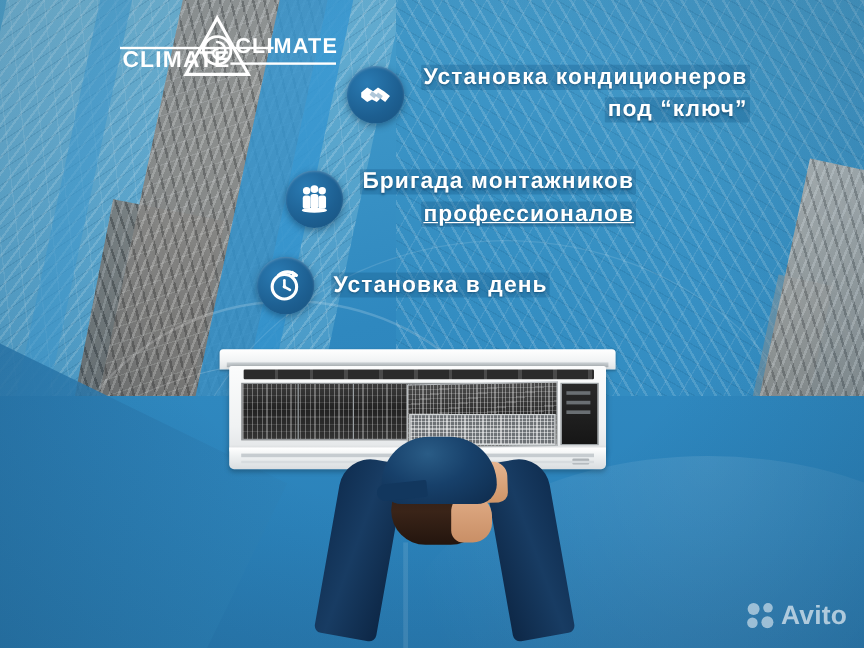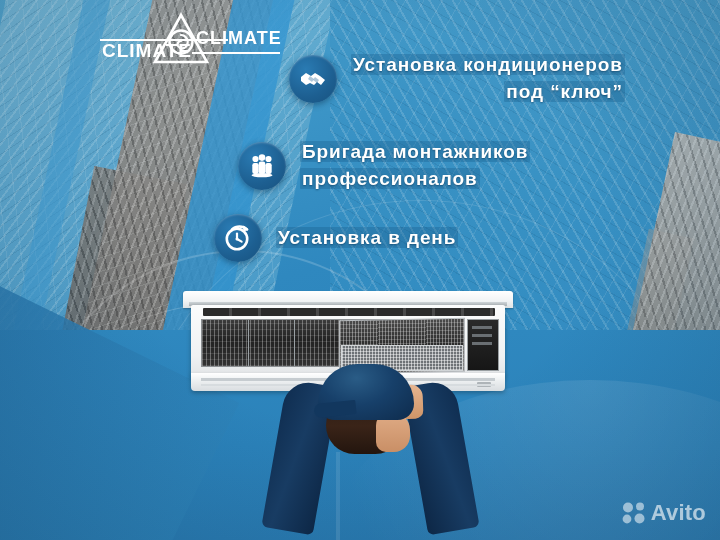--- a/index.html
+++ b/index.html
@@ -142,21 +142,21 @@
     text-shadow:0 1px 2px rgba(10,45,75,.55);
   }
   .f-text .ln{display:block;white-space:nowrap;}
   .f-text .hl{
     background:rgba(20,86,134,.30);
     padding:0 2px;border-radius:1px;
   }
   .r1 .ln:nth-child(1){text-align:left;}
   .r1 .ln:nth-child(2){text-align:right;}
   .r2 .ln:nth-child(1){text-align:left;}
-  .r2 .ln:nth-child(2){text-align:left;}
+  .r2 .ln:nth-child(2){text-align:right;text-decoration:underline;}
   .r3 .ln:nth-child(1){text-align:left;}
   .r3 .ln:nth-child(2){text-align:right;}
 
   
   #ac{position:absolute;left:183px;top:291px;width:330px;height:100px;}
   .ac-top{
     position:absolute;left:0;top:0;width:330px;height:17px;
     background:linear-gradient(180deg,#ffffff 0%,#f2f4f5 55%,#dfe3e5 100%);
     border-radius:3px 3px 0 0;
     box-shadow:0 1px 2px rgba(0,0,0,.25);

